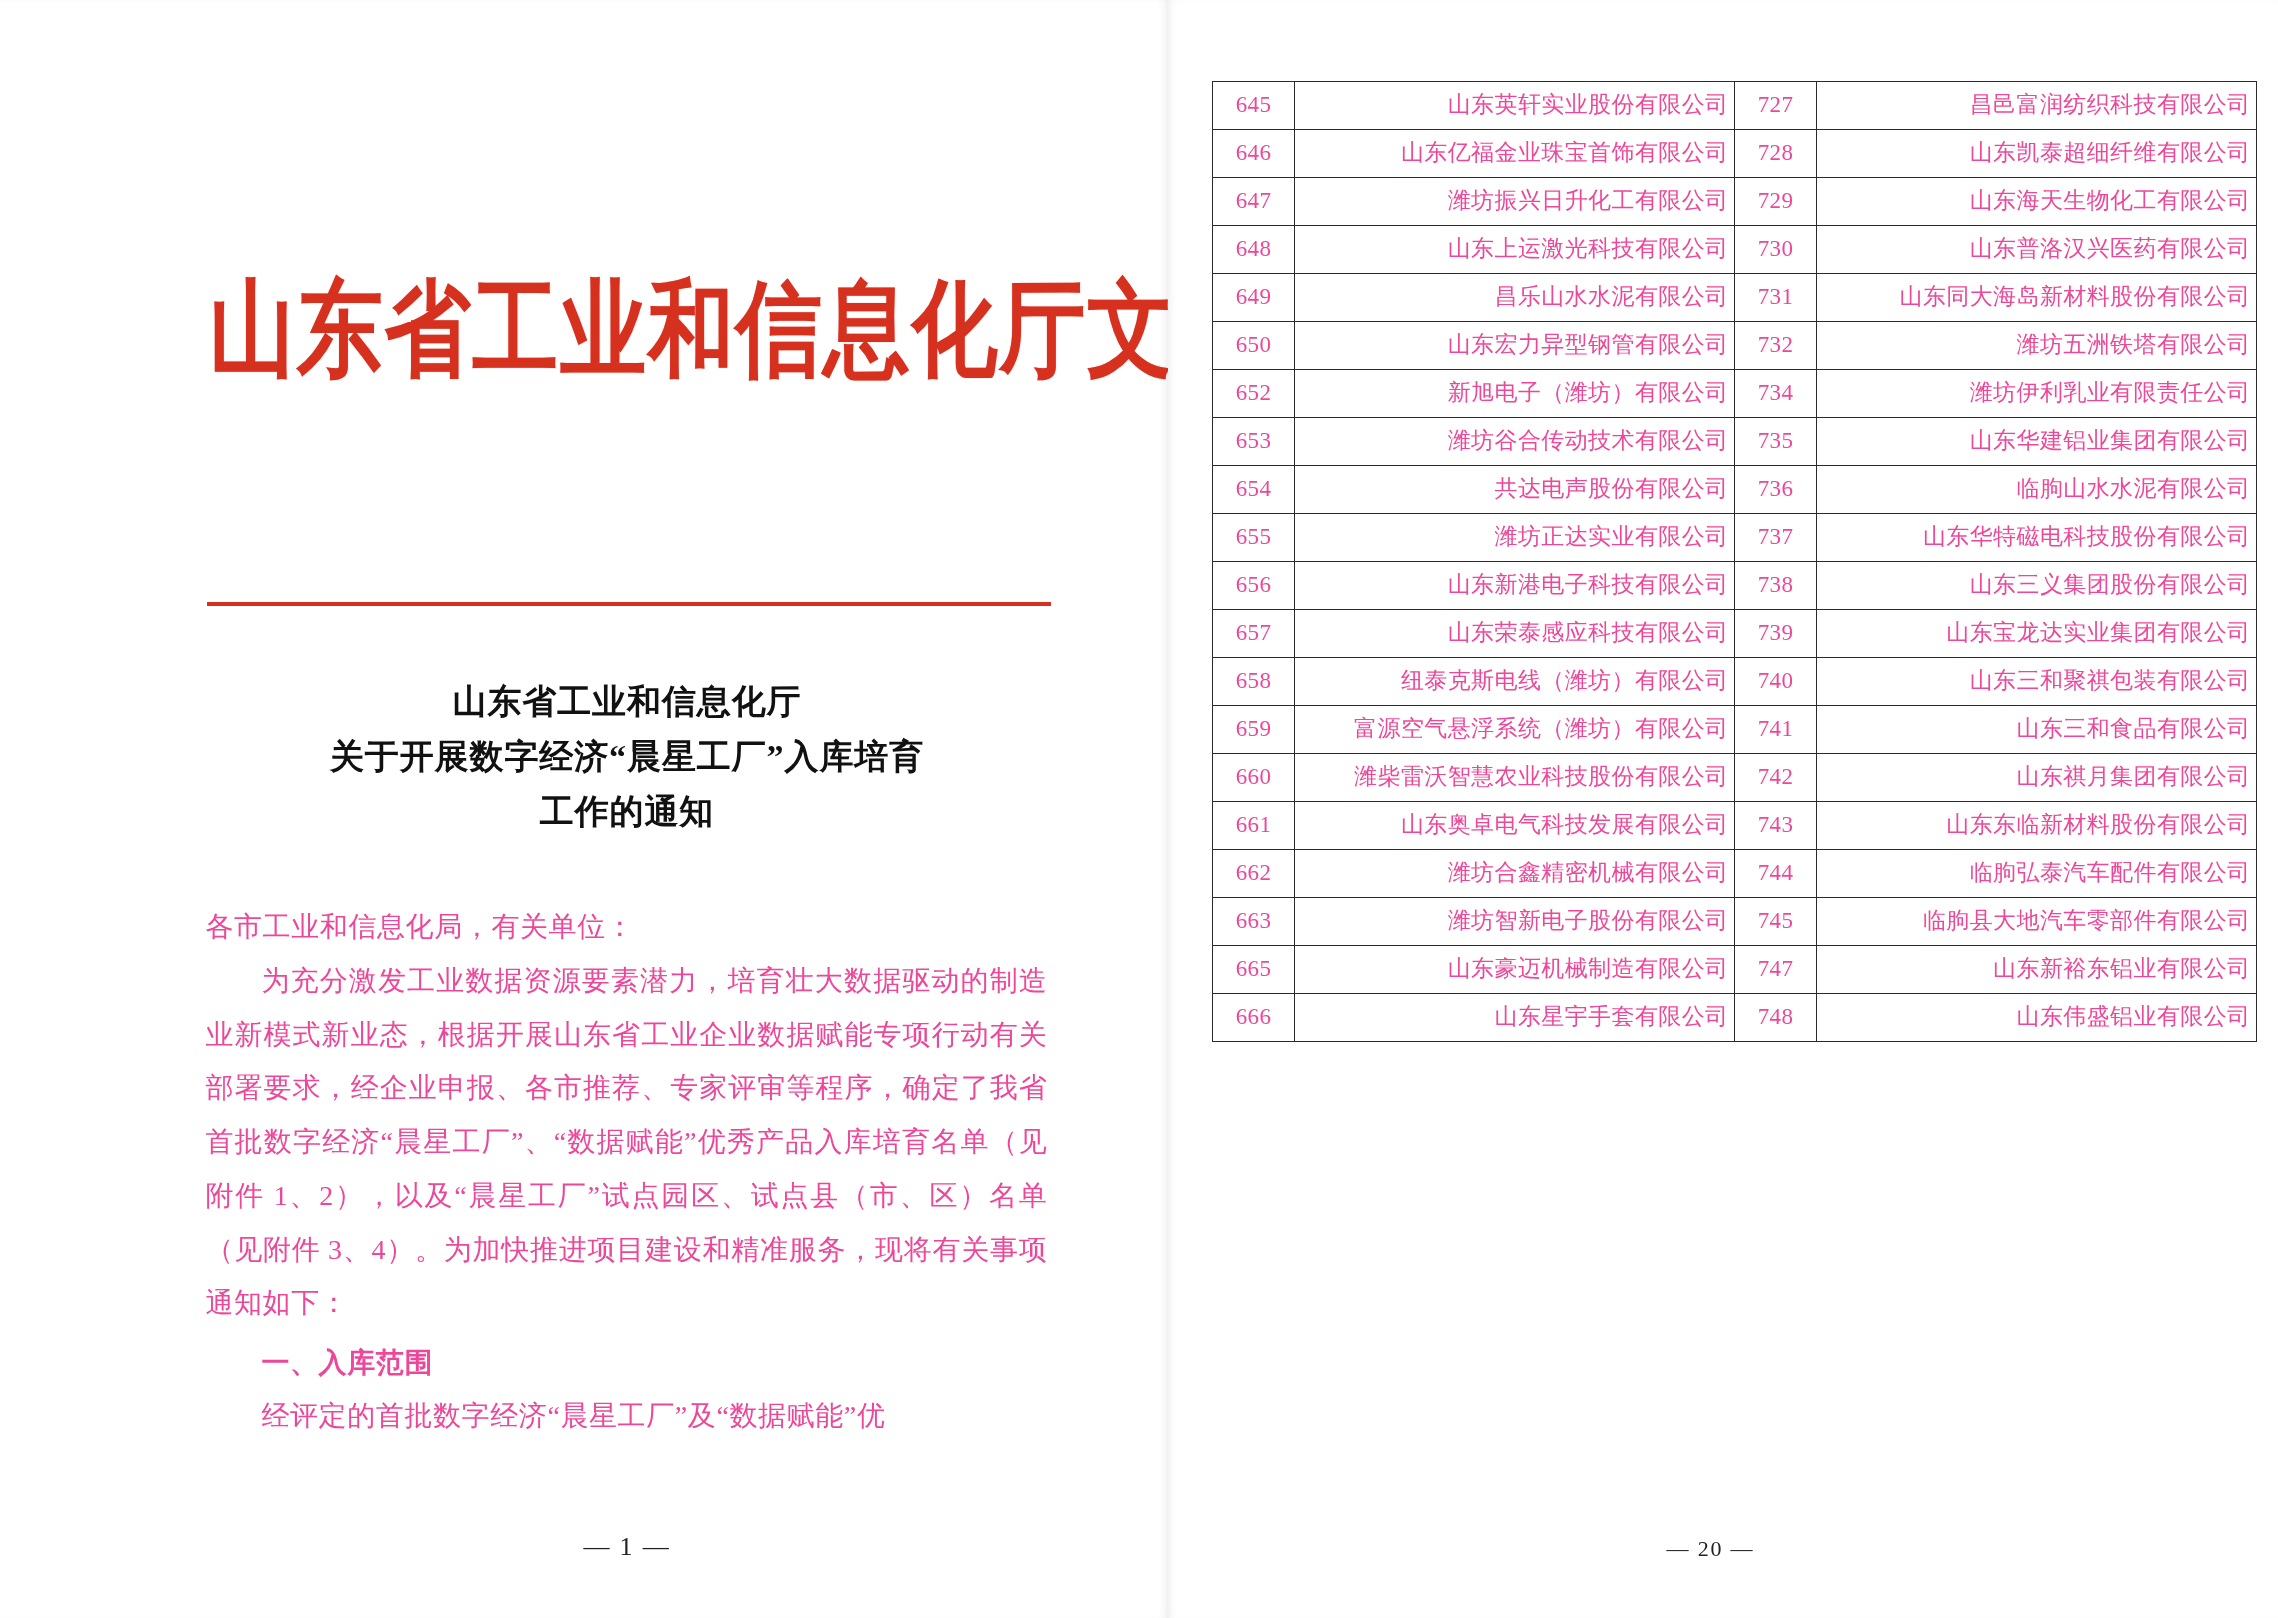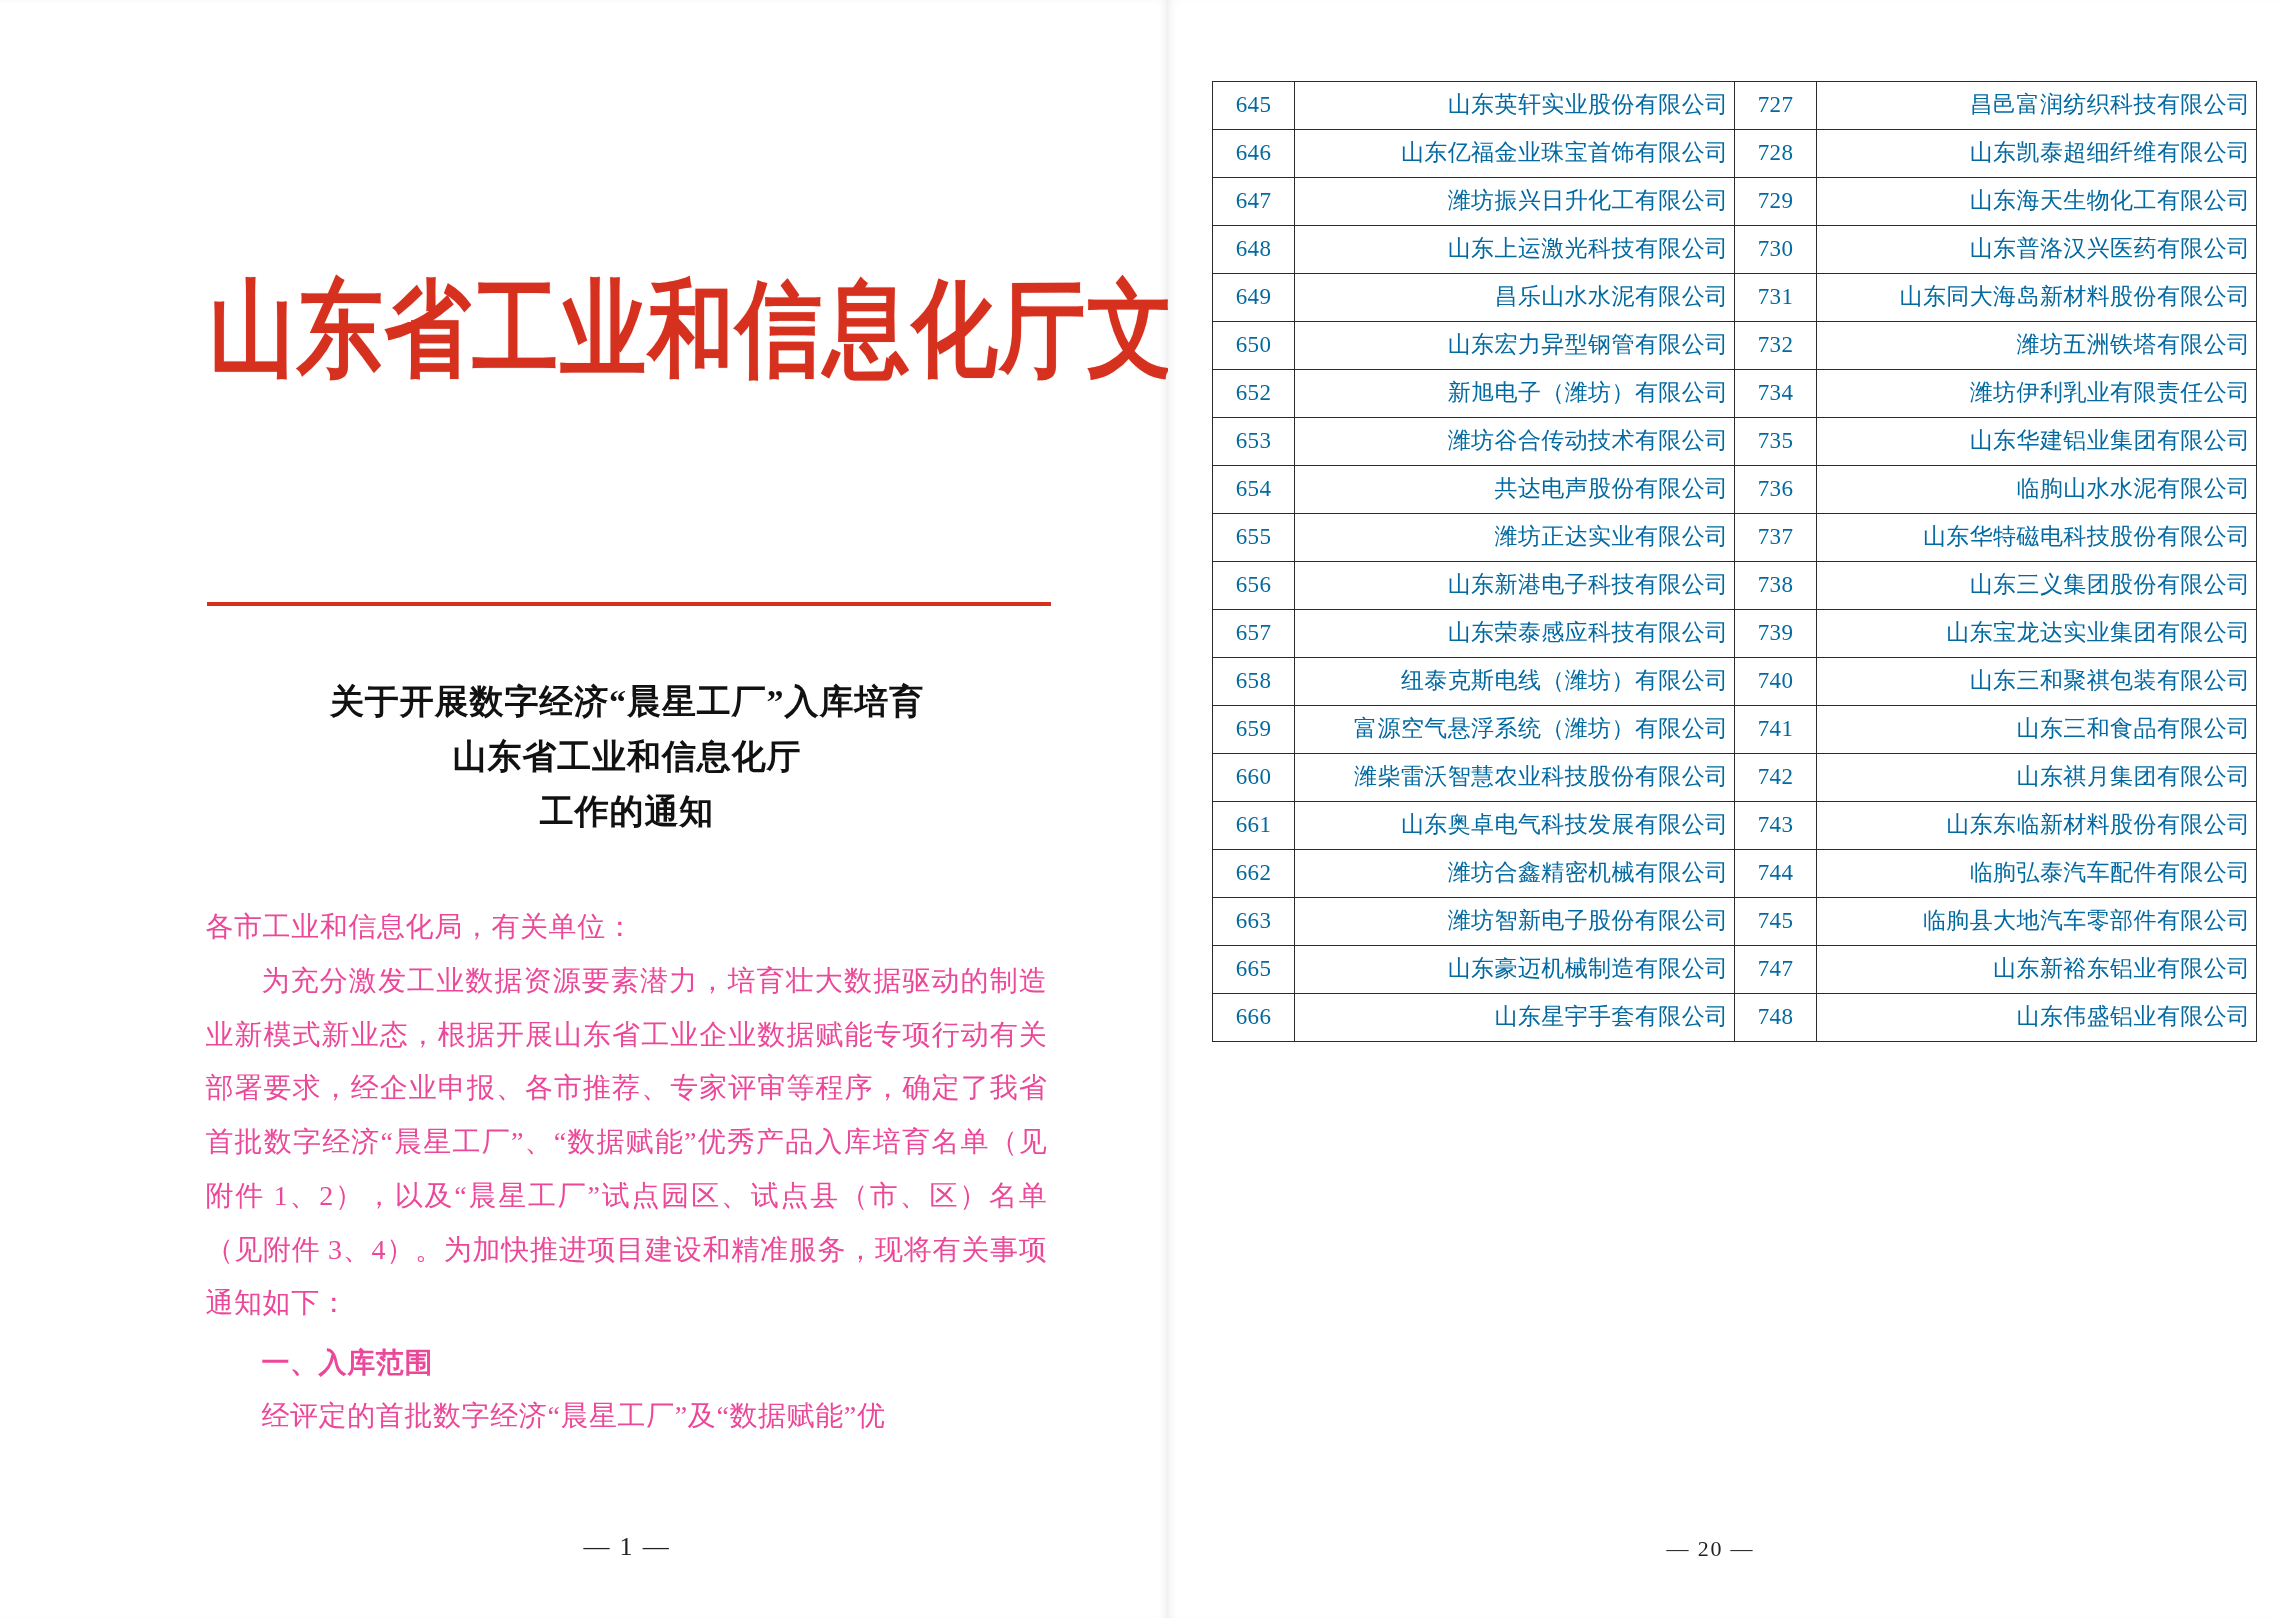--- a/index.html
+++ b/index.html
@@ -132,21 +132,21 @@
     position: absolute;
     left: 44px;
     top: 81px;
     width: 997px;
   }
   table.list {
     border-collapse: collapse;
     width: 997px;
     table-layout: fixed;
     font-size: 23px;
-    color: #0369a1;
+    color: #ec4899;
     border-radius: 13px;
   }
   table.list td {
     border: 1.5px solid #2b2b2b;
     height: 47px;
     padding: 0 5.5px;
     vertical-align: middle;
     line-height: 1.15;
     letter-spacing: 0.4px;
     white-space: nowrap;
@@ -183,22 +183,22 @@
 
   <div class="page page-left">
     <div class="doc-inner">
 
       <div class="masthead">山东省工业和信息化厅文件</div>
 
 
       <div class="red-rule"></div>
 
       <div class="title-block">
+        <div>山东省工业和信息化厅</div>
         <div>关于开展数字经济“晨星工厂”入库培育</div>
-        <div>山东省工业和信息化厅</div>
         <div>工作的通知</div>
       </div>
 
       <div class="body-text">
         <p>各市工业和信息化局，有关单位：</p>
         <p class="indent">为充分激发工业数据资源要素潜力，培育壮大数据驱动的制造业新模式新业态，根据开展山东省工业企业数据赋能专项行动有关部署要求，经企业申报、各市推荐、专家评审等程序，确定了我省首批数字经济“晨星工厂”、“数据赋能”优秀产品入库培育名单（见附件 1、2），以及“晨星工厂”试点园区、试点县（市、区）名单（见附件 3、4）。为加快推进项目建设和精准服务，现将有关事项通知如下：</p>
         <p class="heading">一、入库范围</p>
         <p class="indent">经评定的首批数字经济“晨星工厂”及“数据赋能”优</p>
       </div>
 

